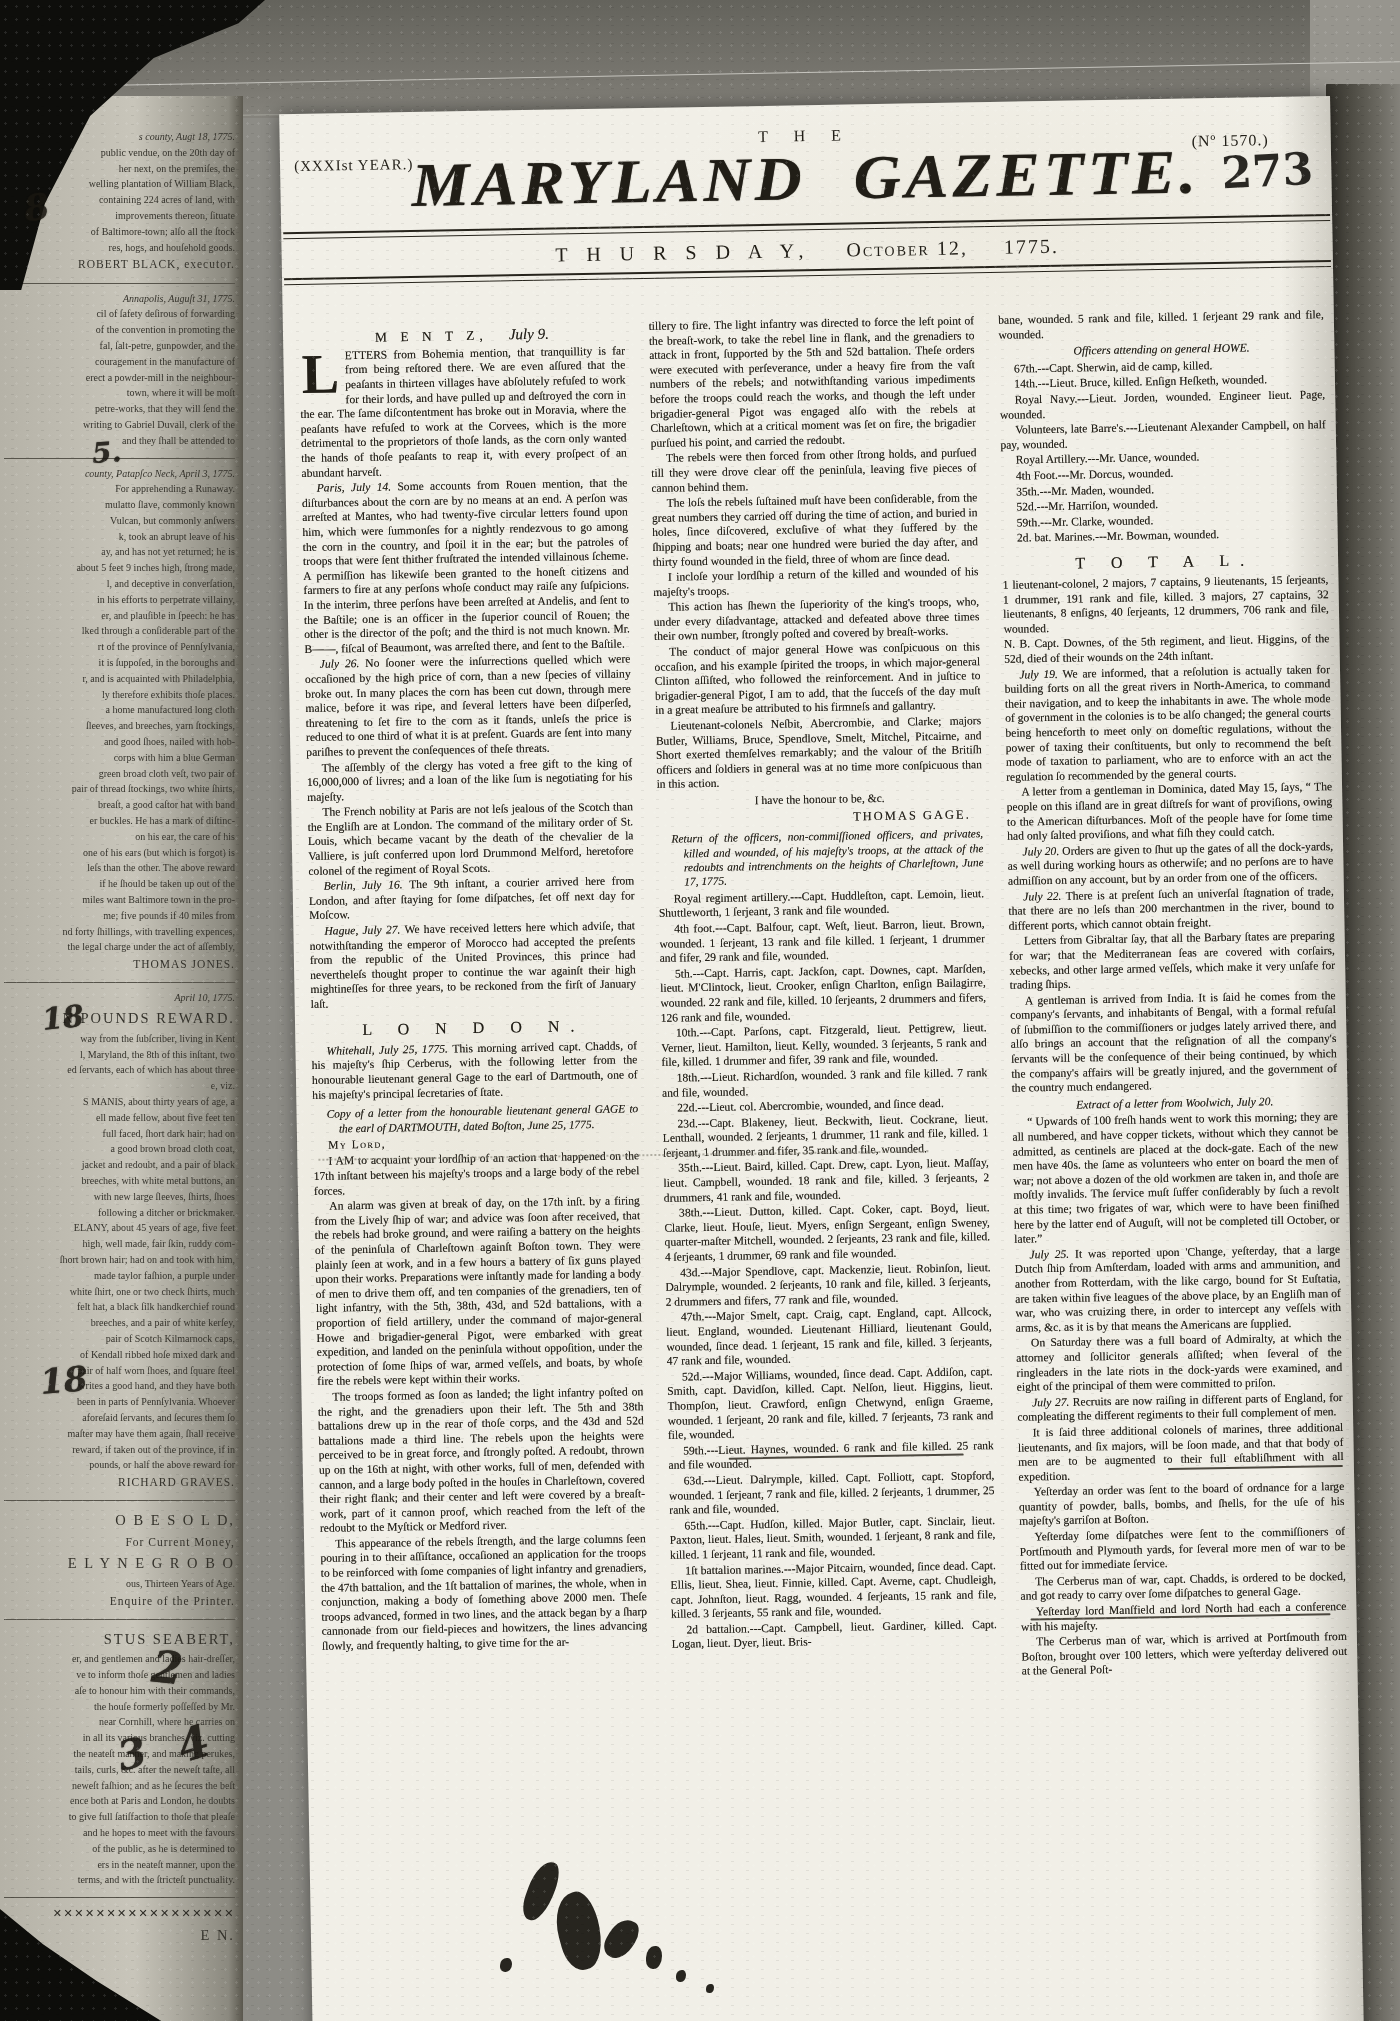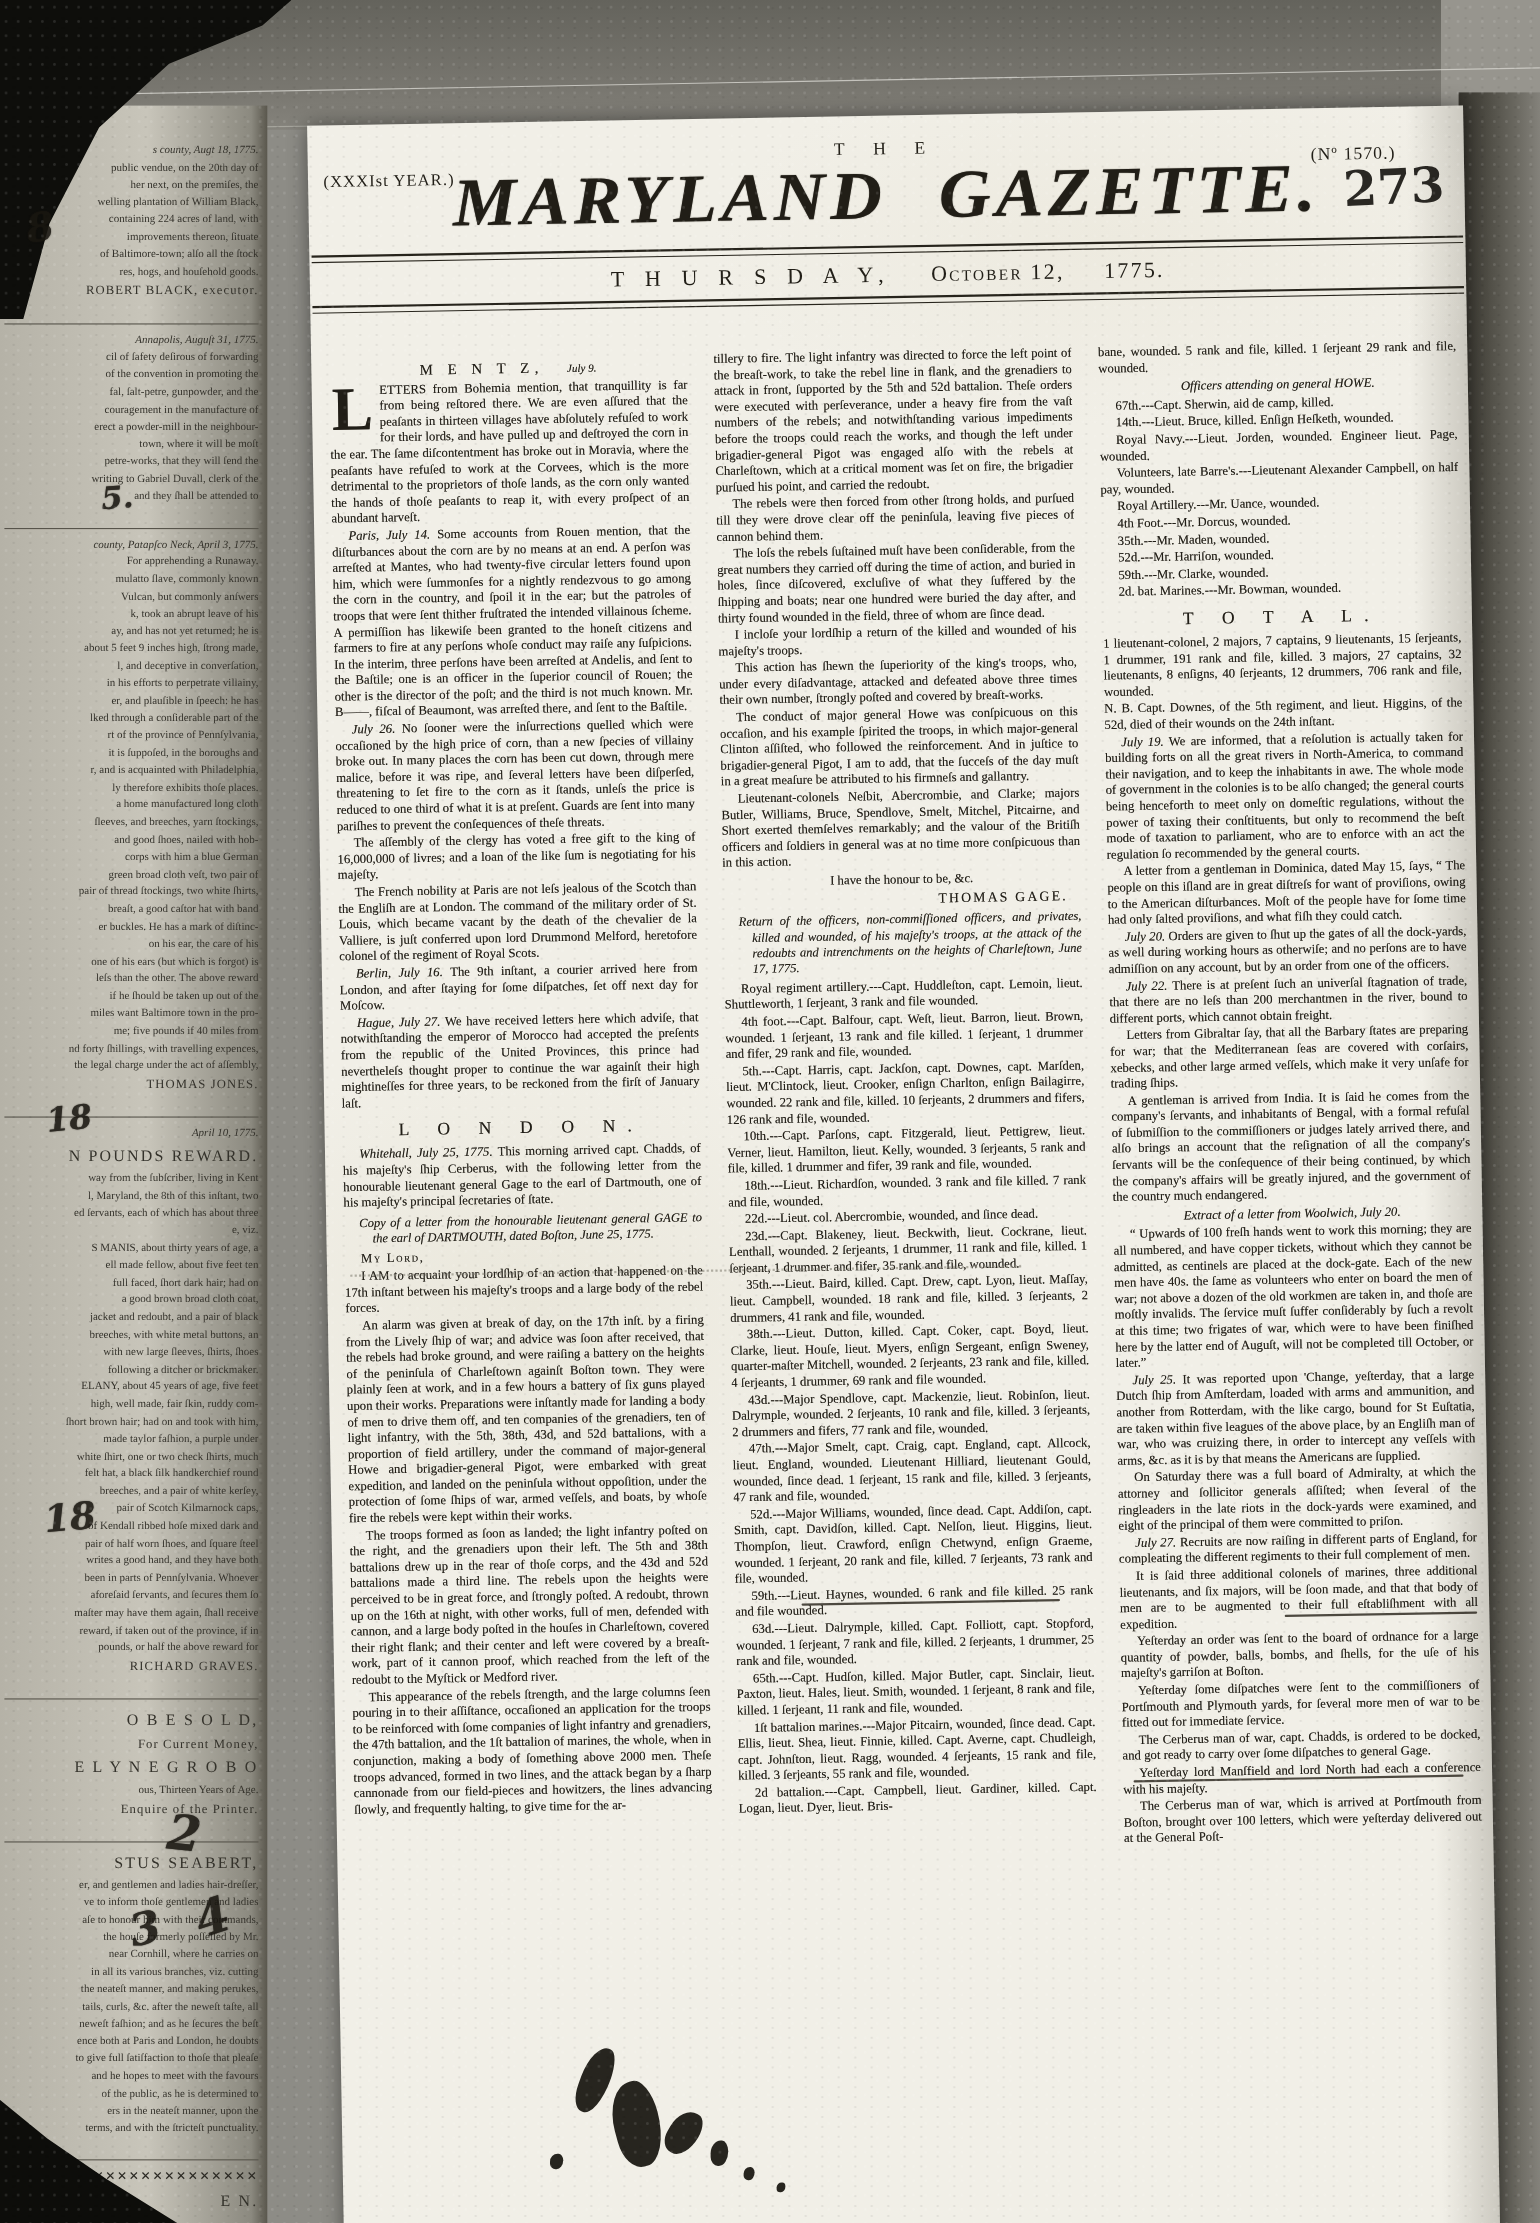--- a/index.html
+++ b/index.html
@@ -16,21 +16,21 @@
   .redge{position:absolute;right:0;top:84px;width:74px;bottom:0;z-index:3;
     background:linear-gradient(90deg,#35332c,#4e4c44 35%,#6a6860 70%,#84827b);}
   .tear-t{position:absolute;left:0;top:0;width:265px;height:290px;background:#0e0e0b;z-index:6;
     clip-path:polygon(0 0,100% 0,90% 8%,58% 20%,34% 40%,17% 70%,8% 100%,0 100%);}
   .tear-b{position:absolute;left:0;bottom:0;width:215px;height:160px;background:#0d0d0a;z-index:6;
     clip-path:polygon(0 30%,20% 52%,45% 75%,75% 100%,0 100%);}
   
   .strip{position:absolute;left:0;top:96px;width:243px;bottom:0;z-index:4;
     background:linear-gradient(90deg,#b5b2a7,#c8c5ba 55%,#8b897f 94%,#5a574d);
     padding:26px 8px 0 4px;box-sizing:border-box;overflow:hidden;}
-  .frag-group{border-top:1px solid #57544b;padding:7px 0 20px;}
+  .frag-group{border-top:1px solid #57544b;padding:7px 0 9px;}
   .frag-group:first-child{border-top:none;}
   .frag-line{font-size:10px;line-height:1.58;text-align:right;color:#34322b;white-space:nowrap;overflow:hidden;}
   .fl-i{font-style:italic;}
   .fl-b{font-size:11.5px;letter-spacing:1px;}
   .fl-B{font-size:14.5px;letter-spacing:2px;line-height:1.7;}
   .fl-x{font-size:11px;letter-spacing:1.5px;color:#2c2a24;}
   
   .page{position:absolute;left:279px;top:96px;width:1051px;height:1960px;z-index:5;
     transform:rotate(-1deg);transform-origin:100% 0;
     background:
@@ -58,21 +58,21 @@
   .cols{position:absolute;left:16px;right:10px;top:212px;height:1700px;overflow:hidden;
     display:flex;gap:24px;}
   .col{width:calc((100% - 48px)/3);overflow:hidden;}
   .col p{margin:0 0 1px;font-size:11.6px;line-height:1.26;text-align:justify;text-indent:15px;
     text-shadow:0 0 .5px rgba(28,24,16,.55);}
   .col p.cont,.col p.drop{text-indent:0;}
   .lead{font-style:italic;}
   .dcap{float:left;font-size:56px;line-height:42px;padding:3px 6px 0 2px;font-weight:bold;}
   p.cityhead{text-align:center;text-indent:0;margin:3px 0 2px;}
   .cityhead .sc{letter-spacing:5px;font-size:13.5px;}
-  .cityhead .it{font-style:italic;margin-left:21px;font-size:10px;}
+  .cityhead .it{font-style:italic;margin-left:21px;font-size:15px;}
   p.sechead{text-align:center;text-indent:0;font-size:16px;letter-spacing:11px;margin:8px 0 4px;}
   p.return{font-style:italic;text-indent:-12px;padding-left:26px;margin:4px 0 3px;font-size:11.4px;}
   p.salute{font-variant:small-caps;letter-spacing:1.5px;margin:2px 0;}
   p.honour{text-align:center;text-indent:0;margin-top:3px;}
   p.sig{text-align:right;text-indent:0;padding-right:12px;letter-spacing:2px;font-size:12.5px;margin:2px 0 4px;}
   p.ci{text-align:center;text-indent:0;font-style:italic;margin:3px 0 2px;}
   .crease{position:absolute;left:2%;top:1046px;width:58%;border-top:2px dotted #8f8c80;opacity:.65;transform:rotate(.2deg);}
   
   .hand{position:absolute;z-index:8;font-family:"DejaVu Serif",serif;font-style:italic;font-weight:bold;
     color:#191610;opacity:.88;text-shadow:0 0 1.2px #191610;}

